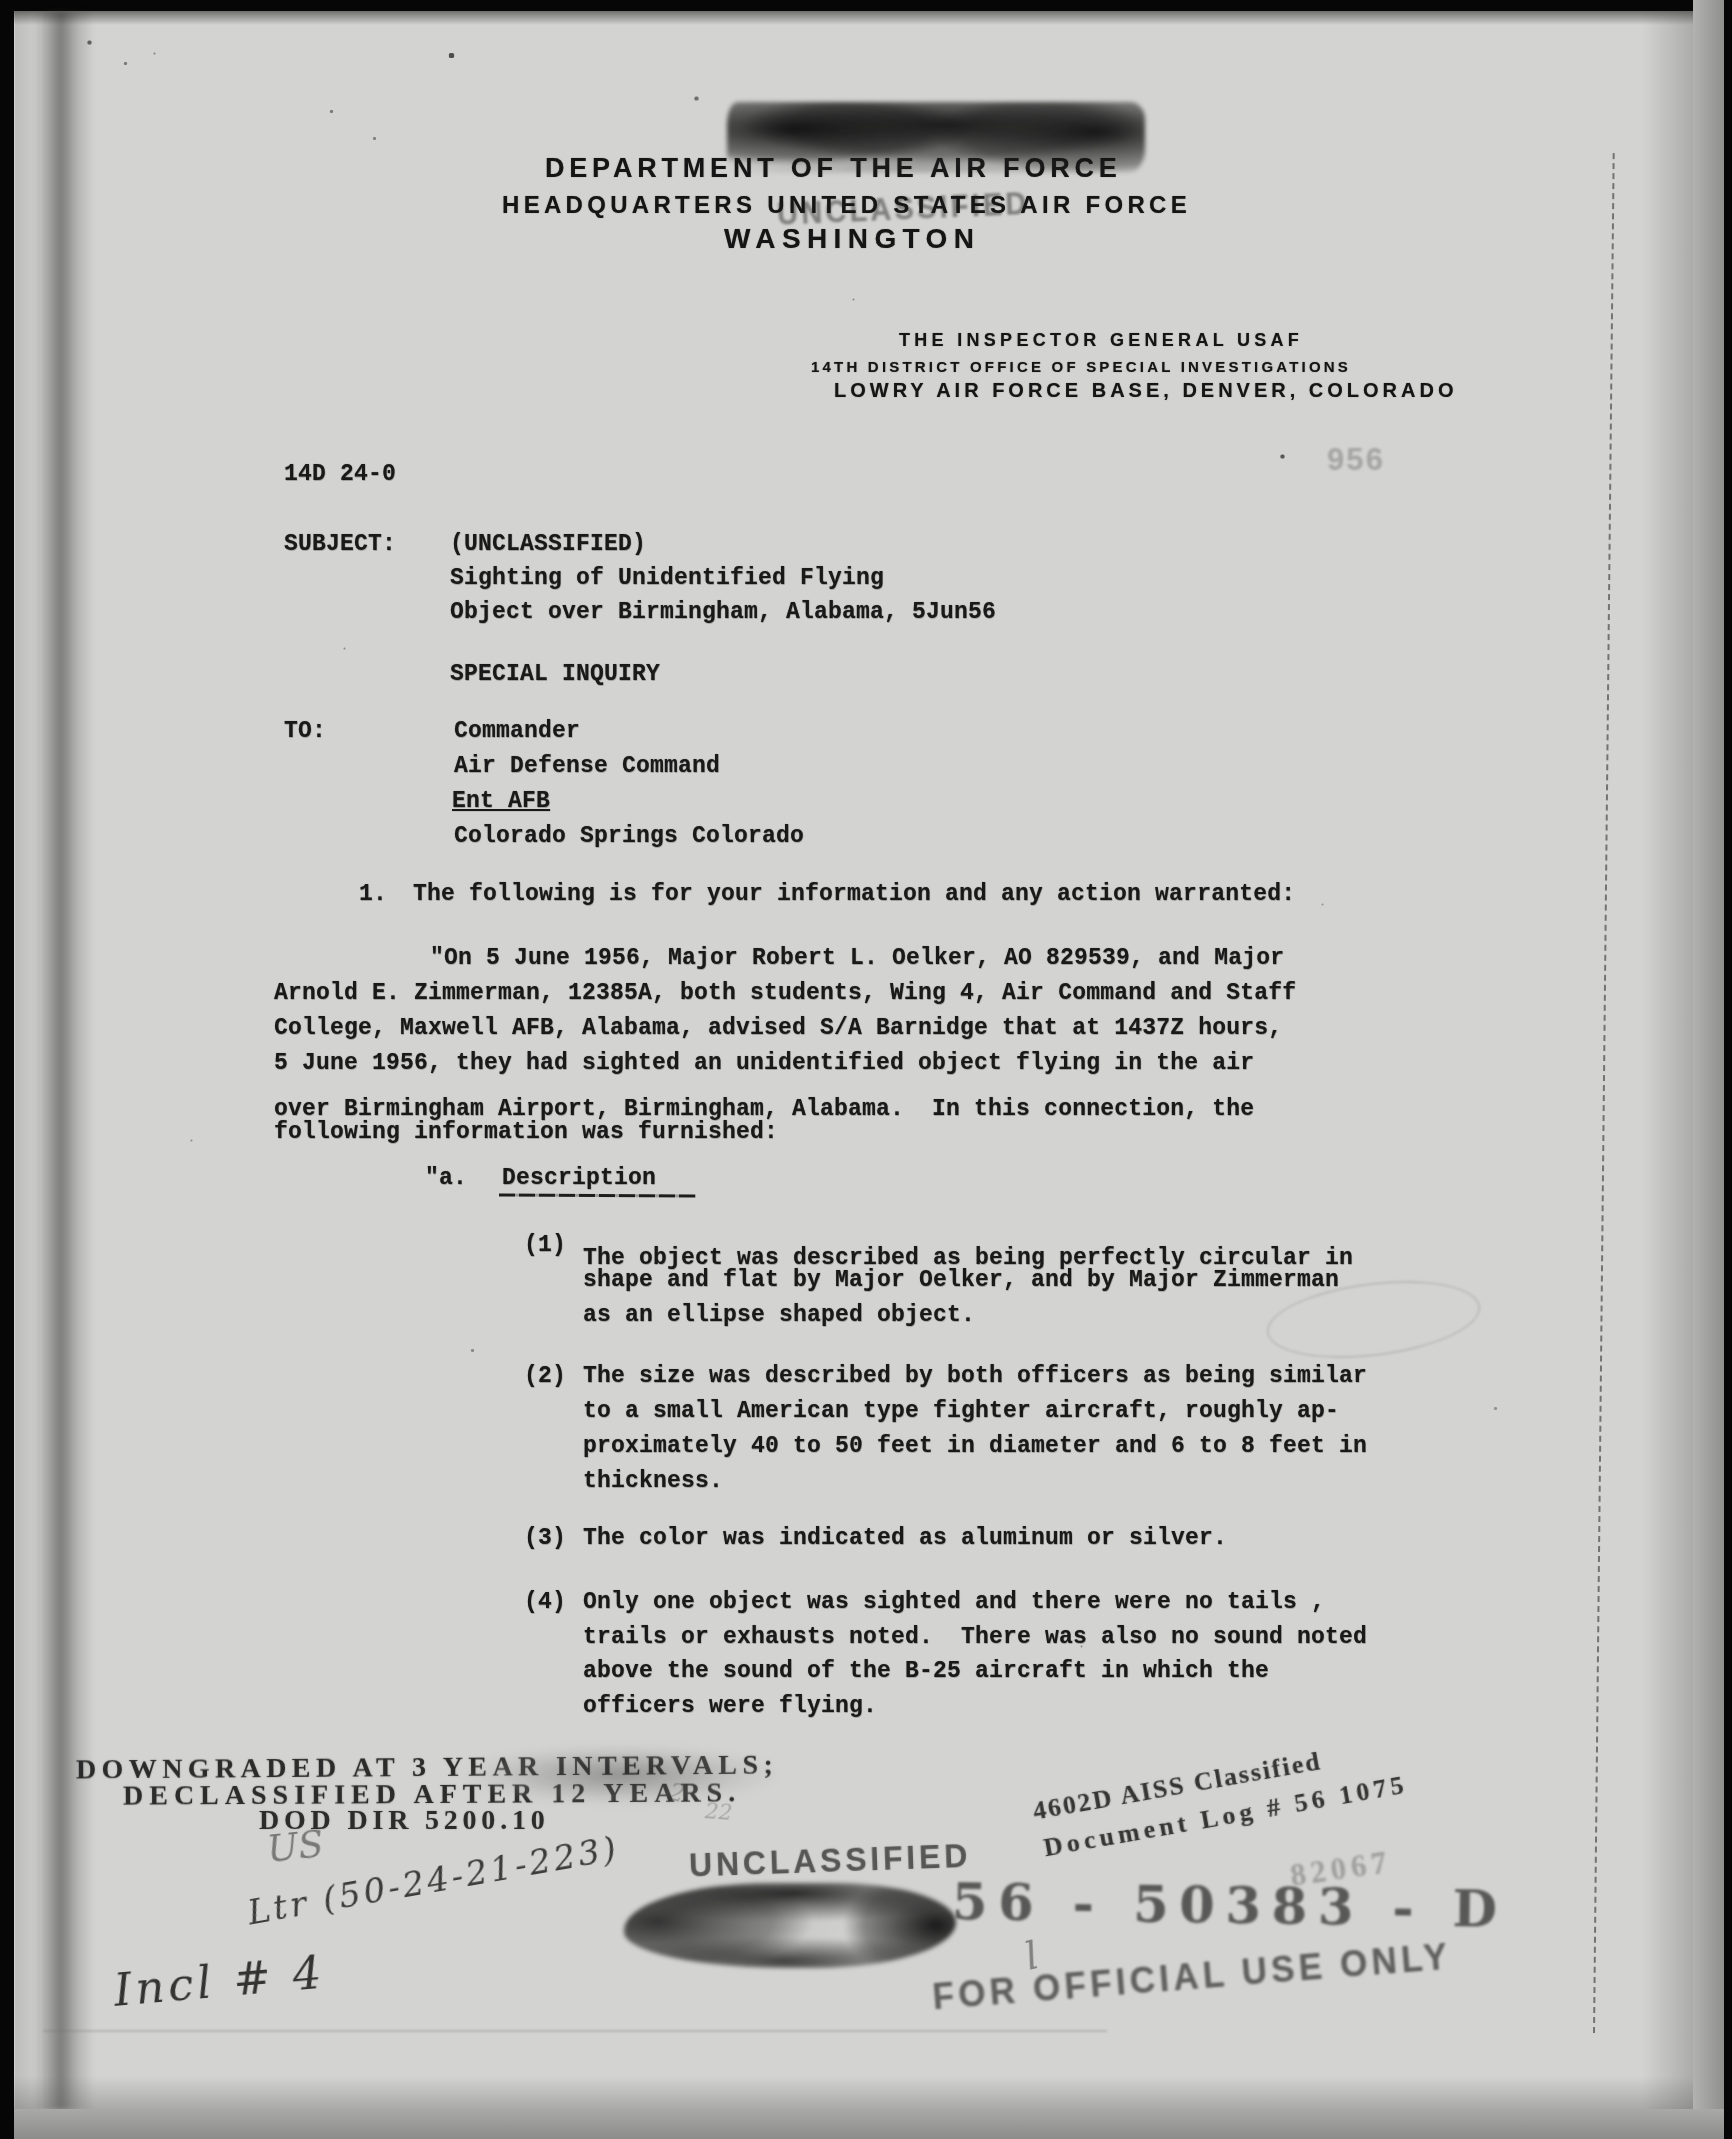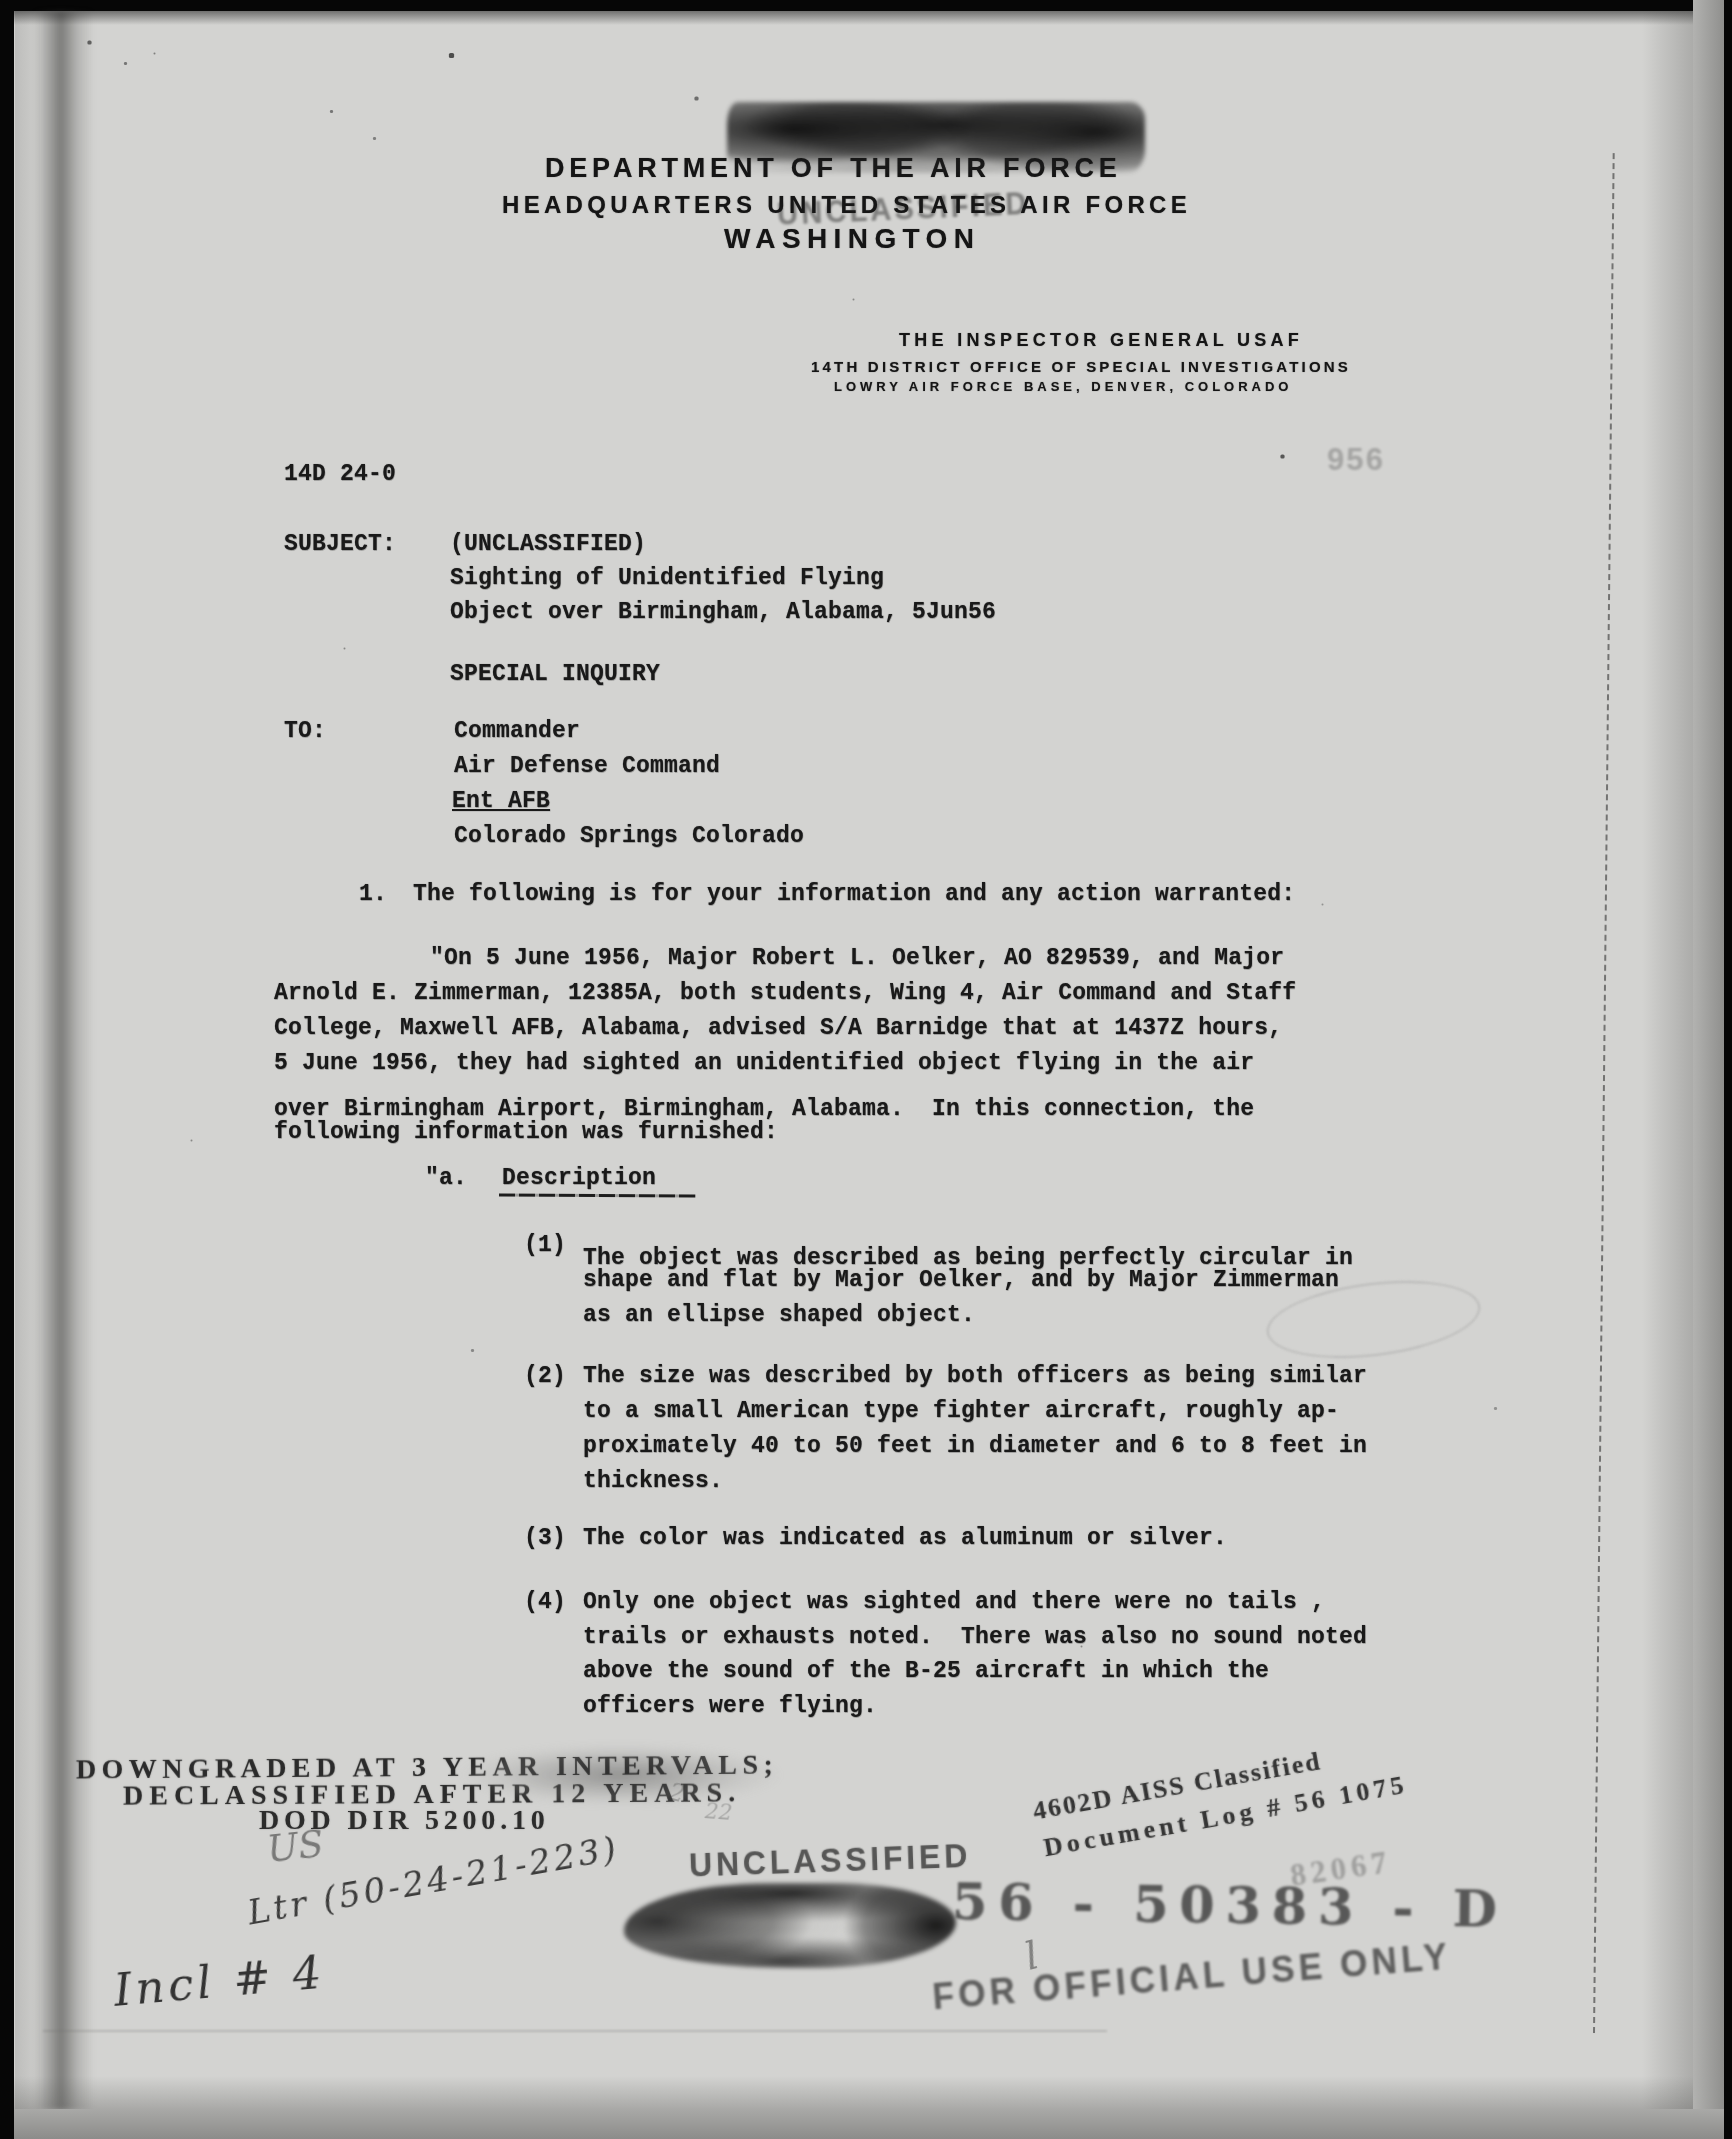--- a/index.html
+++ b/index.html
@@ -91,21 +91,21 @@
 <div class="print" style="left:502px;top:193px;font-size:24px;letter-spacing:4.3px;text-align:right;">HEADQUARTERS UNITED STATES AIR FORCE</div>
 <div class="print" style="left:724px;top:225px;font-size:28px;letter-spacing:6.4px;">WASHINGTON</div>
 
 <div id="blob-top" class="blob"></div>
 
 <div class="stamp-sans" style="left:777px;top:195px;font-size:29px;letter-spacing:3.2px;opacity:.52;
       transform:rotate(-2.5deg) scaleY(1.05);filter:blur(0.8px);">UNCLASSIFIED</div>
 
 <div class="print" style="left:899px;top:331px;font-size:18px;letter-spacing:4.3px;">THE INSPECTOR GENERAL USAF</div>
 <div class="print" style="left:811px;top:359px;font-size:15px;letter-spacing:3.2px;">14TH DISTRICT OFFICE OF SPECIAL INVESTIGATIONS</div>
-<div class="print" style="left:834px;top:380px;font-size:13px;letter-spacing:4px;">LOWRY AIR FORCE BASE, DENVER, COLORADO</div>
+<div class="print" style="left:834px;top:380px;font-size:20px;letter-spacing:4px;">LOWRY AIR FORCE BASE, DENVER, COLORADO</div>
 
 <div class="stamp-sans" style="left:1327px;top:444px;font-size:31px;letter-spacing:2.1px;opacity:.28;filter:blur(1.1px);">956</div>
 
 <div class="typed" style="left:284px;top:462px;">14D 24-0</div>
 
 <div class="typed" style="left:284px;top:532px;">SUBJECT:</div>
 <div class="typed" style="left:450px;top:532px;">(UNCLASSIFIED)</div>
 <div class="typed" style="left:450px;top:566px;">Sighting of Unidentified Flying</div>
 <div class="typed" style="left:450px;top:600px;">Object over Birmingham, Alabama, 5Jun56</div>
 <div class="typed" style="left:450px;top:662px;">SPECIAL INQUIRY</div>

